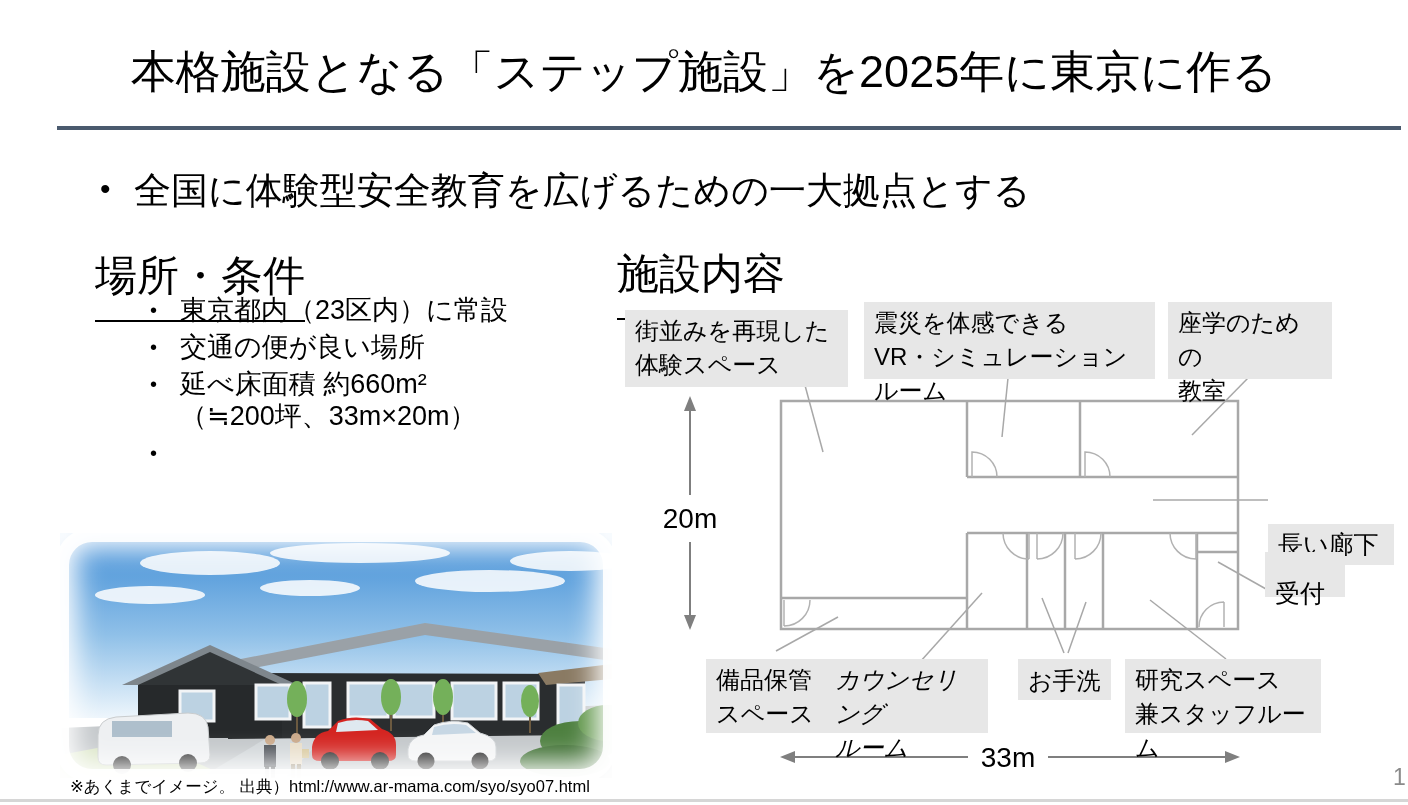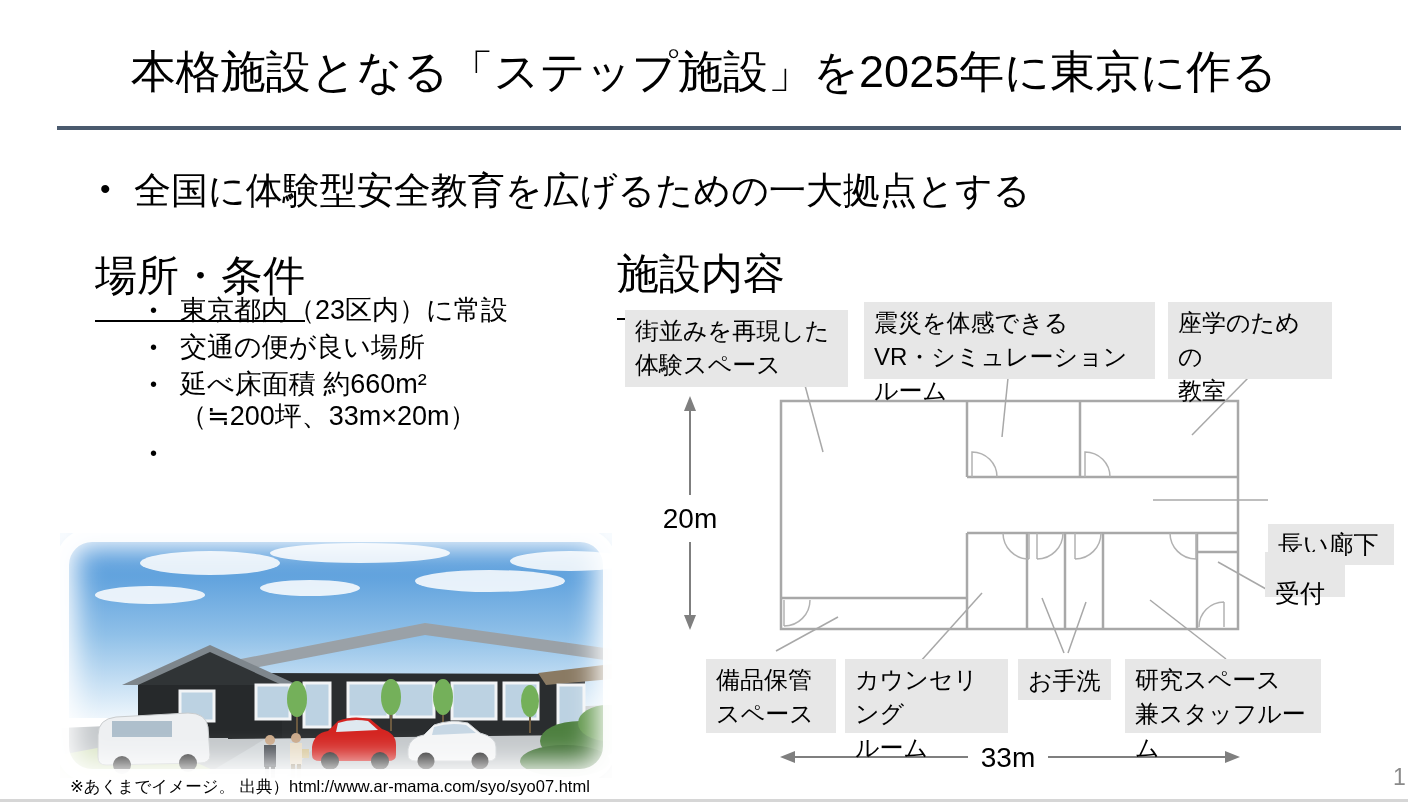--- a/index.html
+++ b/index.html
@@ -26,21 +26,21 @@
   .plan-label{
     position:absolute;background:#e7e7e7;font-size:24px;line-height:34px;
     padding:4px 10px;box-sizing:border-box;white-space:pre-line;
   }
   .lbl-machinami{left:625px;top:302px;width:223px;height:77px;margin-top:8px;}
   .lbl-vr{left:864px;top:302px;width:291px;height:77px;}
   .lbl-zagaku{left:1168px;top:302px;width:164px;height:77px;}
   .lbl-corridor{left:1268px;top:480px;width:126px;height:41px;padding-top:3px;font-size:25px;margin-top:44px;}
   .lbl-reception{left:1265px;top:552px;width:80px;height:45px;padding-top:24px;font-size:25px;}
   .lbl-storage{left:706px;top:659px;width:130px;height:74px;}
-  .lbl-counseling{left:845px;top:659px;width:163px;height:74px;}
+  .lbl-counseling{left:825px;top:659px;width:163px;height:74px;font-style:italic;}
   .lbl-toilet{left:1018px;top:659px;width:93px;height:41px;padding-top:5px;}
   .lbl-research{left:1125px;top:659px;width:196px;height:74px;}
   .plan-svg{position:absolute;left:620px;top:290px;width:788px;height:500px;}
   .building{
     position:absolute;left:60px;top:533px;width:552px;height:245px;overflow:hidden;
   }
   .building .feather{position:absolute;left:0;top:0;right:0;bottom:0;
     box-shadow:inset 0 0 28px 16px #ffffff;pointer-events:none;}
   .footnote{position:absolute;left:70px;top:776px;font-size:16.5px;white-space:nowrap;}
   .bottom-rule{position:absolute;left:0;top:799px;width:1408px;height:3px;background:#d6d6d6;}

